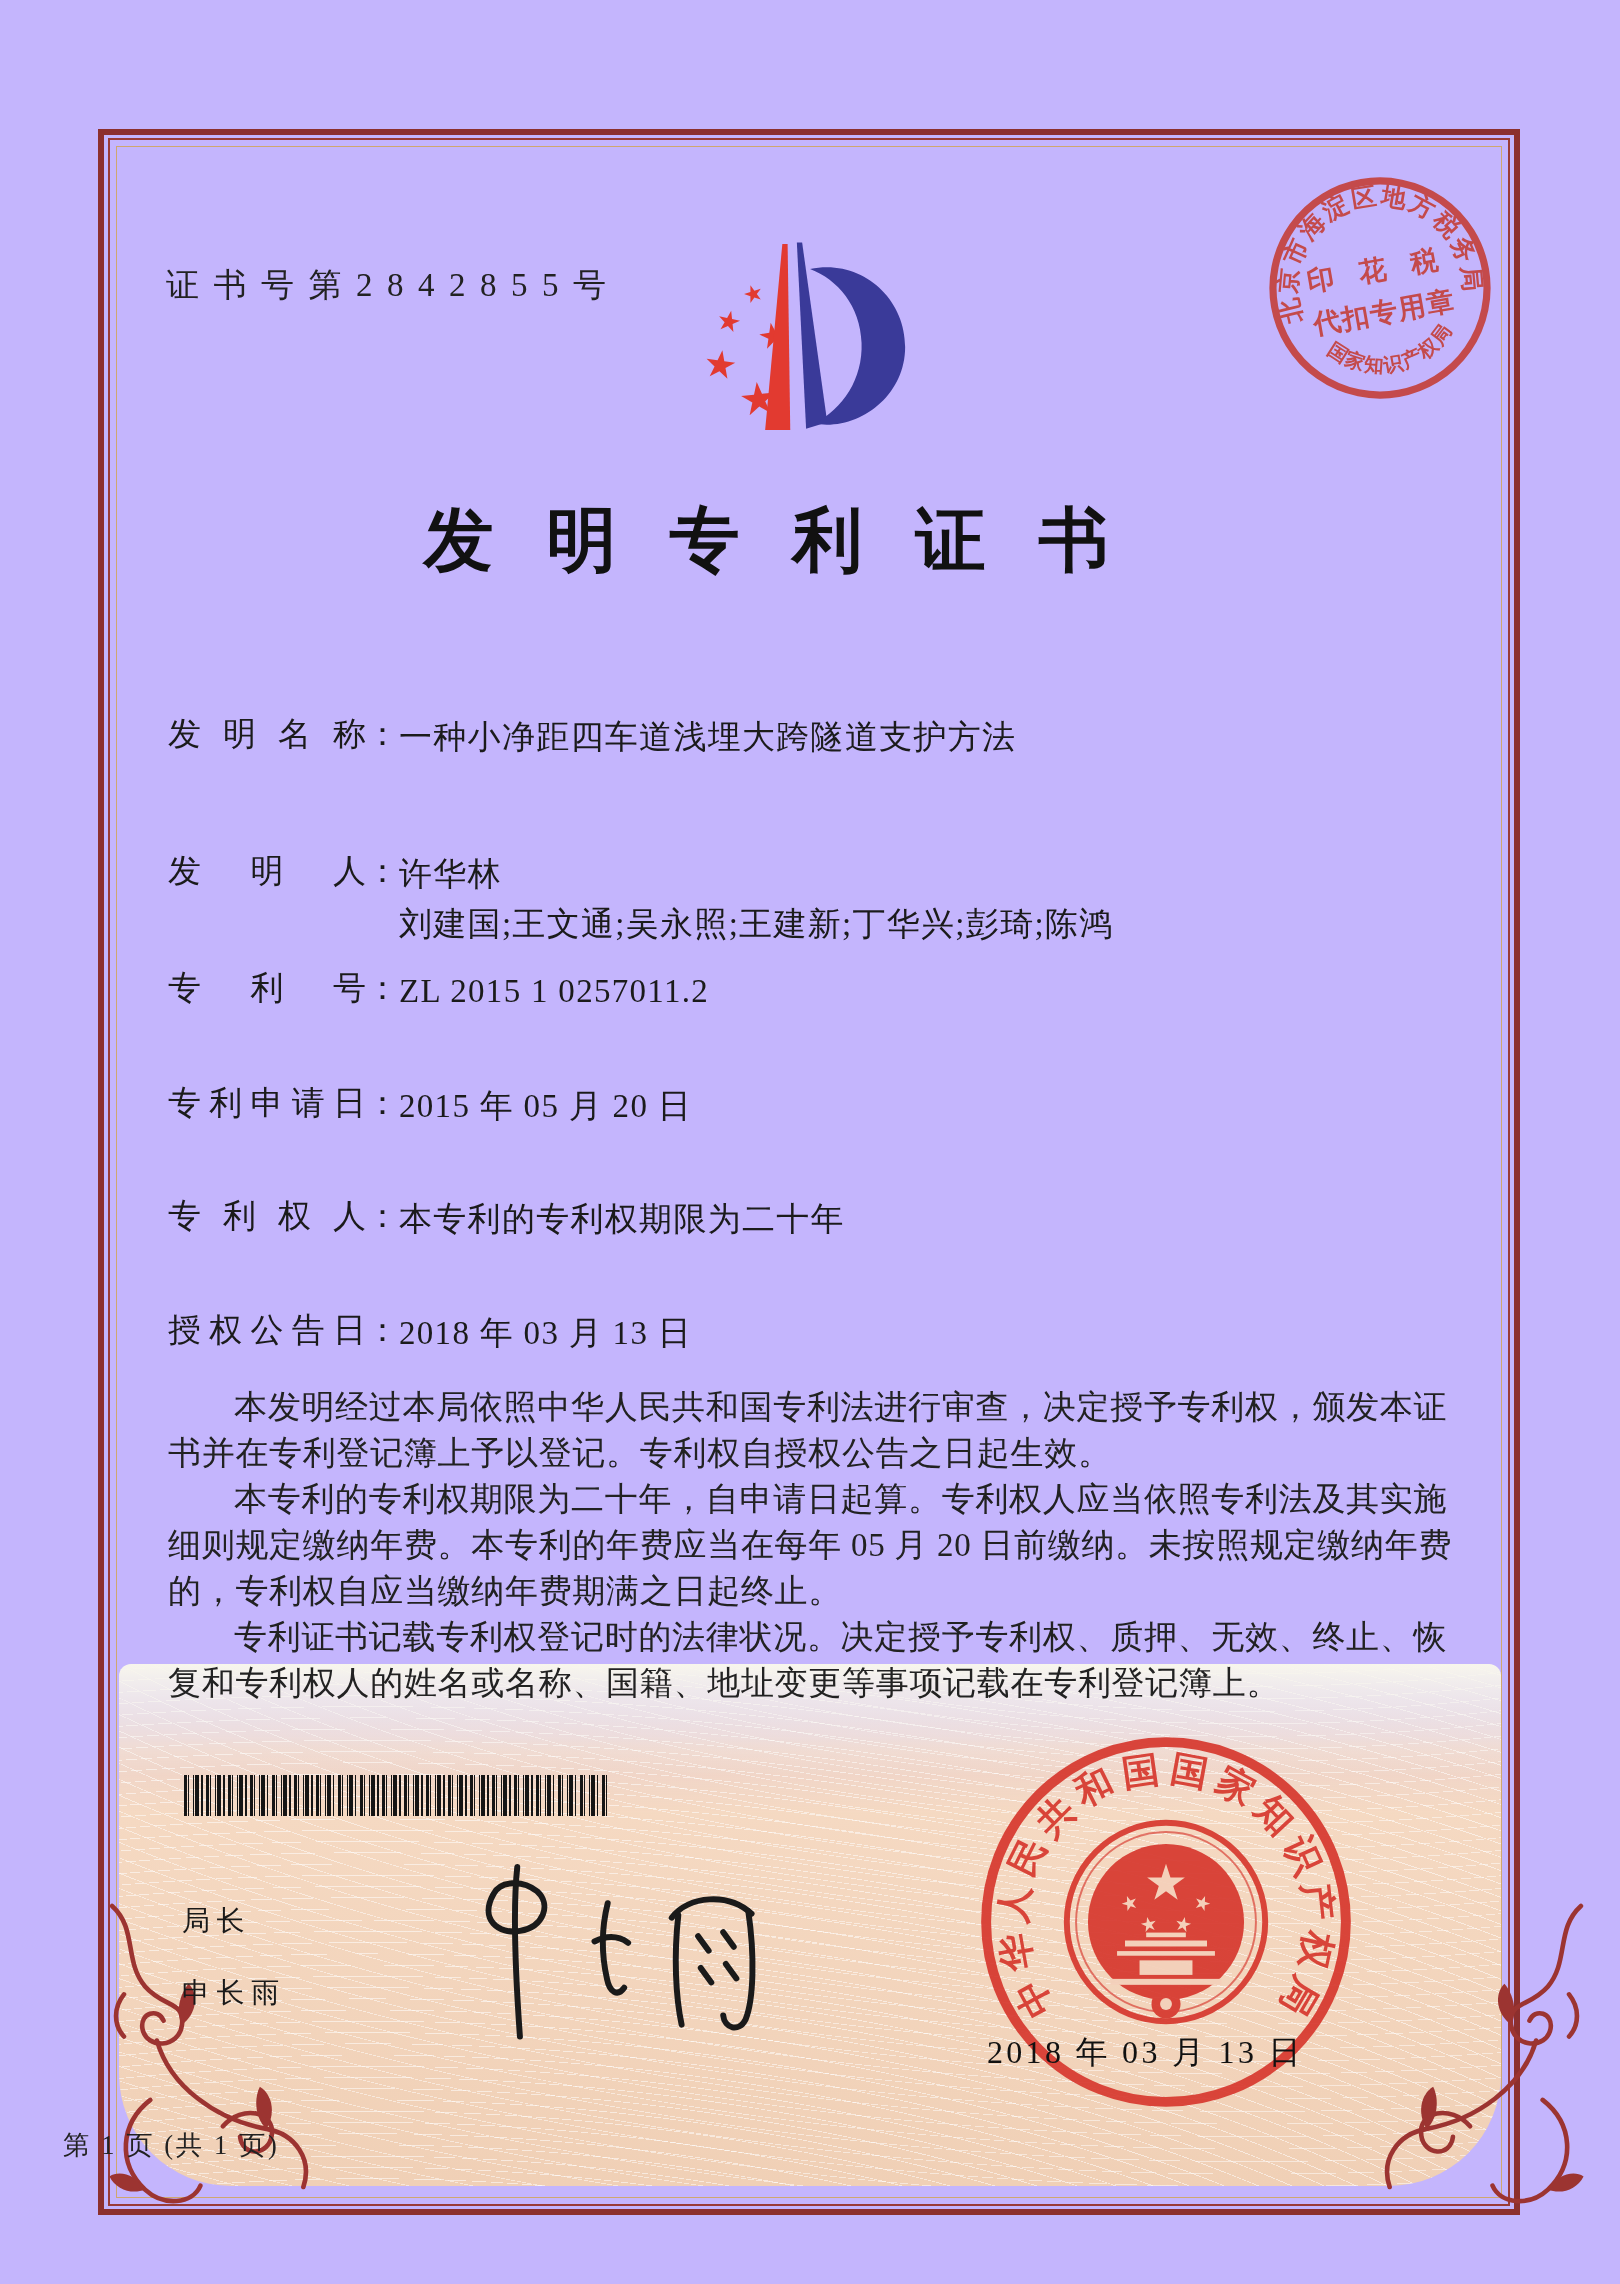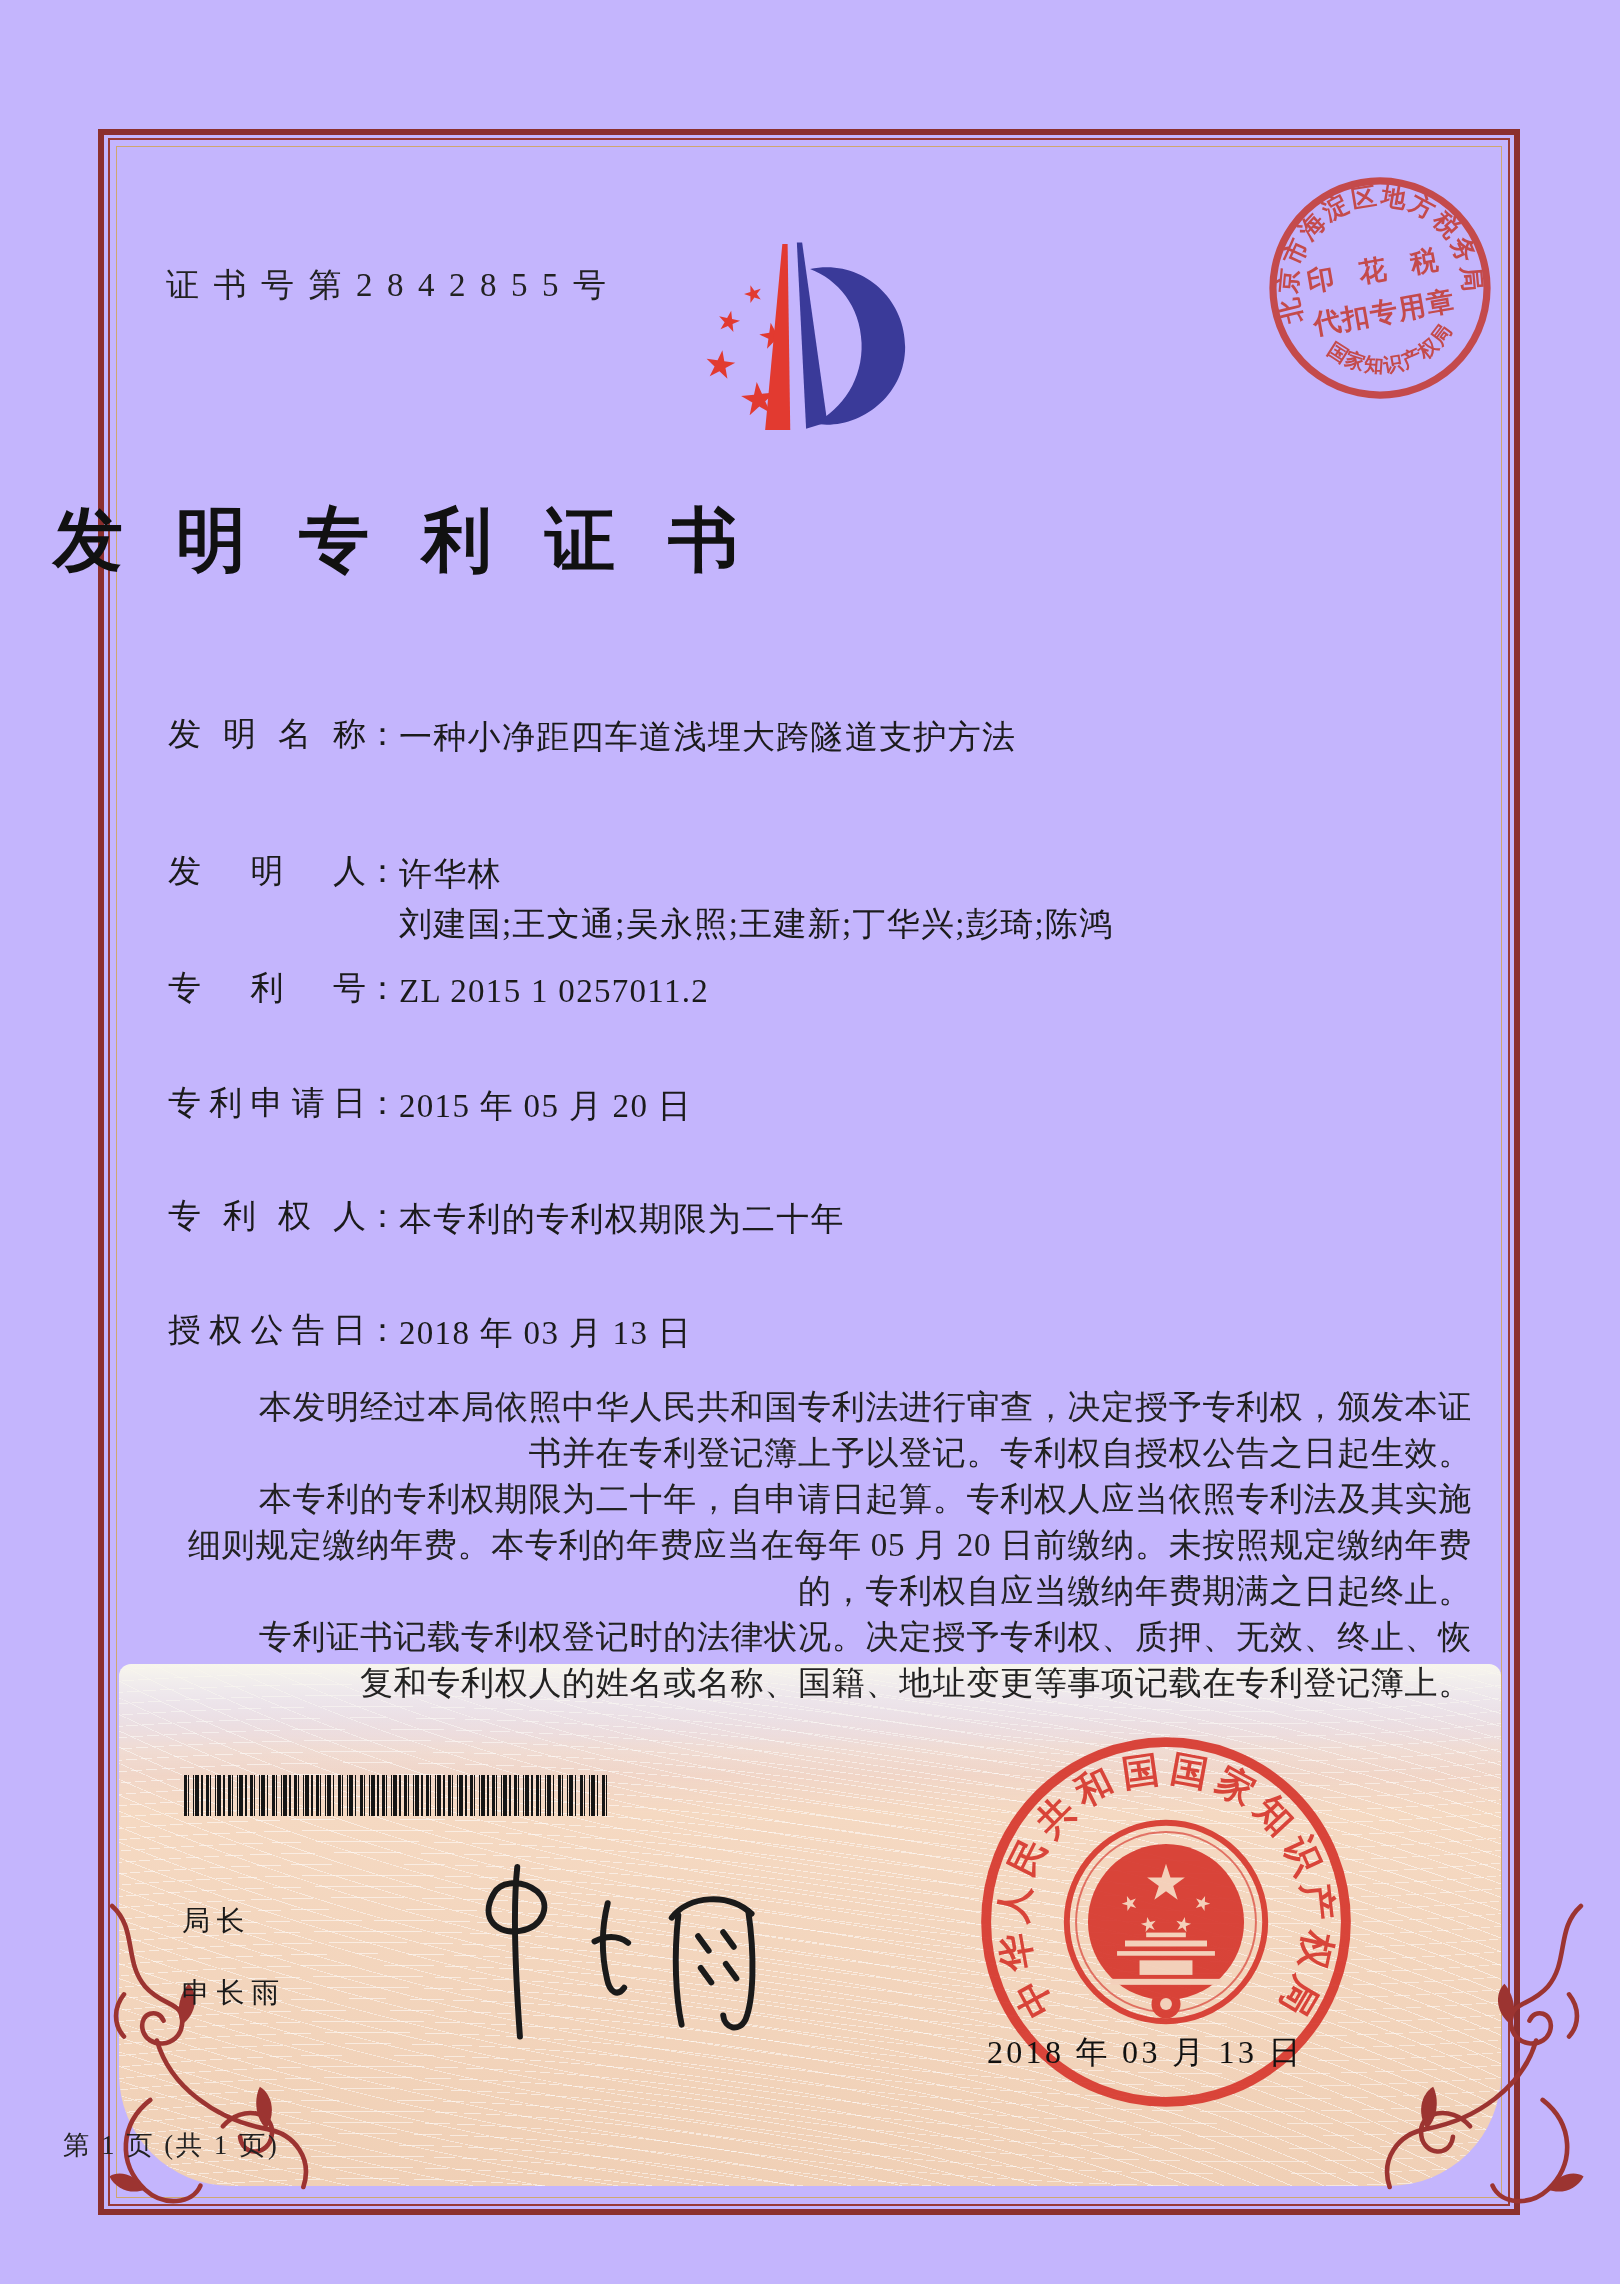--- a/index.html
+++ b/index.html
@@ -14,30 +14,30 @@
   .pink-zone{position:absolute;left:119px;top:1664px;width:1382px;height:522px;
      border-radius:12px 12px 112px 112px;
      background-image:
        repeating-radial-gradient(1057px 594px at 18% 230%, rgba(255,255,255,.55) 0 1.3px, rgba(255,255,255,0) 1.3px 20px),
        repeating-radial-gradient(1189px 661px at 82% -130%, rgba(255,255,255,.5) 0 1.3px, rgba(255,255,255,0) 1.3px 22.5px),
        linear-gradient(180deg, rgba(246,222,203,0) 0px, rgba(245,217,194,.85) 86px, #f5d9c2 152px, #f0d0b6 100%);}
   .pink-zone::after{content:'';position:absolute;inset:0;border-radius:inherit;pointer-events:none;
      background:linear-gradient(180deg,#f8f6ec 0,rgba(248,246,236,0) 112px);}
   
   .certno{position:absolute;left:166px;top:263px;font-size:33px;letter-spacing:14.5px;color:#222;}
-  .title{position:absolute;left:0;top:494px;width:1532px;text-align:left;
+  .title{position:absolute;left:0;top:494px;width:1532px;text-align:center;
          font-size:70px;font-weight:bold;letter-spacing:53px;text-indent:53px;color:#111;}
   .field{position:absolute;left:168px;font-size:33px;color:#1b1b1b;}
   .flabel{display:inline-block;width:198px;text-align:justify;text-align-last:justify;
           -moz-text-align-last:justify;vertical-align:top;}
   .fcolon{display:inline-block;width:33px;vertical-align:top;}
   .fvalue{display:inline-block;vertical-align:top;letter-spacing:1.3px;max-width:1044px;line-height:50px;}
   .f0{top:712px}.f1{top:849px}.f2{top:966px}.f3{top:1081px}.f4{top:1194px}.f5{top:1308px}
   .paras{position:absolute;left:168px;top:1384px;width:1304px;font-size:33px;line-height:46px;
-         letter-spacing:0.7px;color:#222;text-align:right;}
+         letter-spacing:0.7px;color:#222;}
   .paras p{margin:0;text-indent:66px;}
   
   .barcode{position:absolute;left:184px;top:1775px;width:423px;height:41px;
      background-image:repeating-linear-gradient(90deg,
        #151515 0 2.6px,transparent 2.6px 4px,#151515 4px 5.3px,transparent 5.3px 8.6px,
        #151515 8.6px 10px,transparent 10px 11.2px,#151515 11.2px 15px,transparent 15px 17px,
        #151515 17px 18.5px,transparent 18.5px 22px);}
   .director,.director-name{position:absolute;left:182px;font-size:28px;letter-spacing:6.6px;
      font-family:"Liberation Sans","DejaVu Sans",sans-serif;color:#1a1a1a;}
   .director{top:1902px}.director-name{top:1974px}

